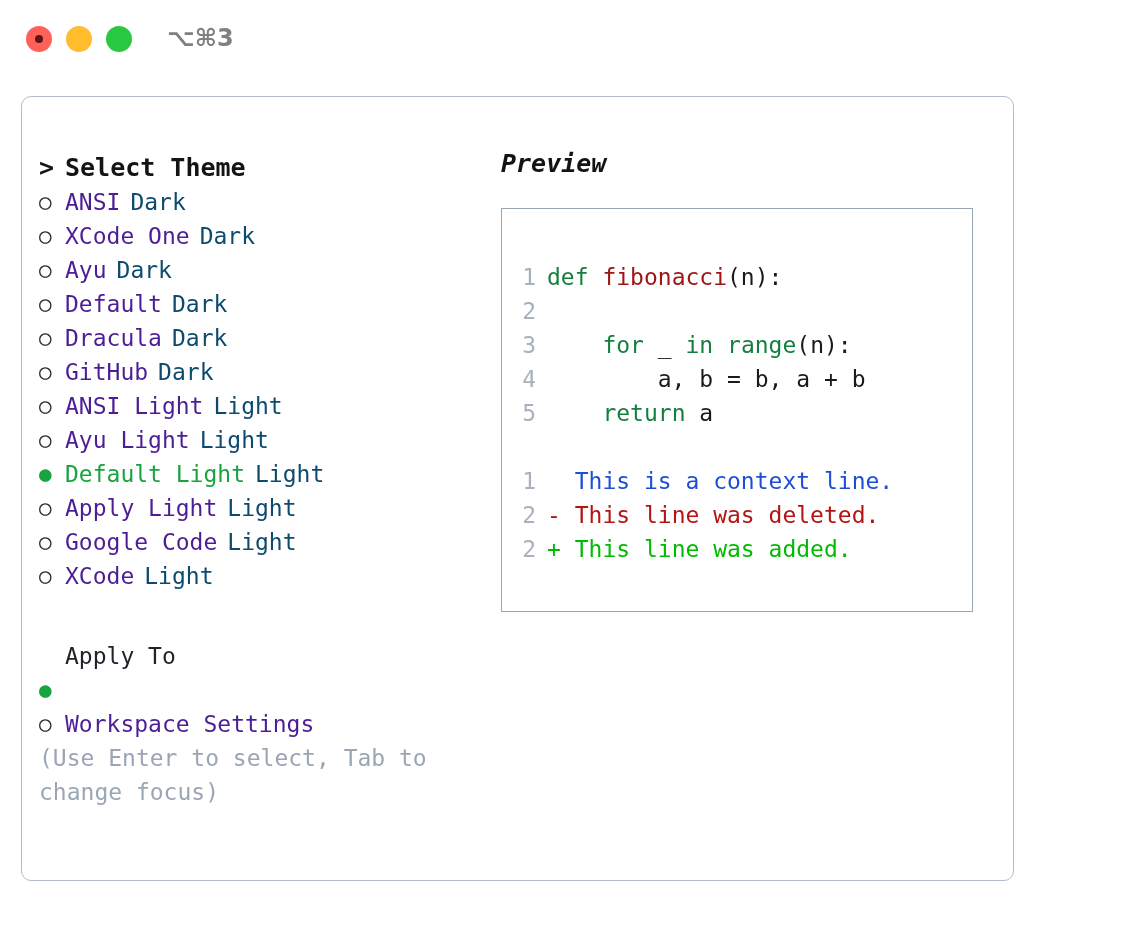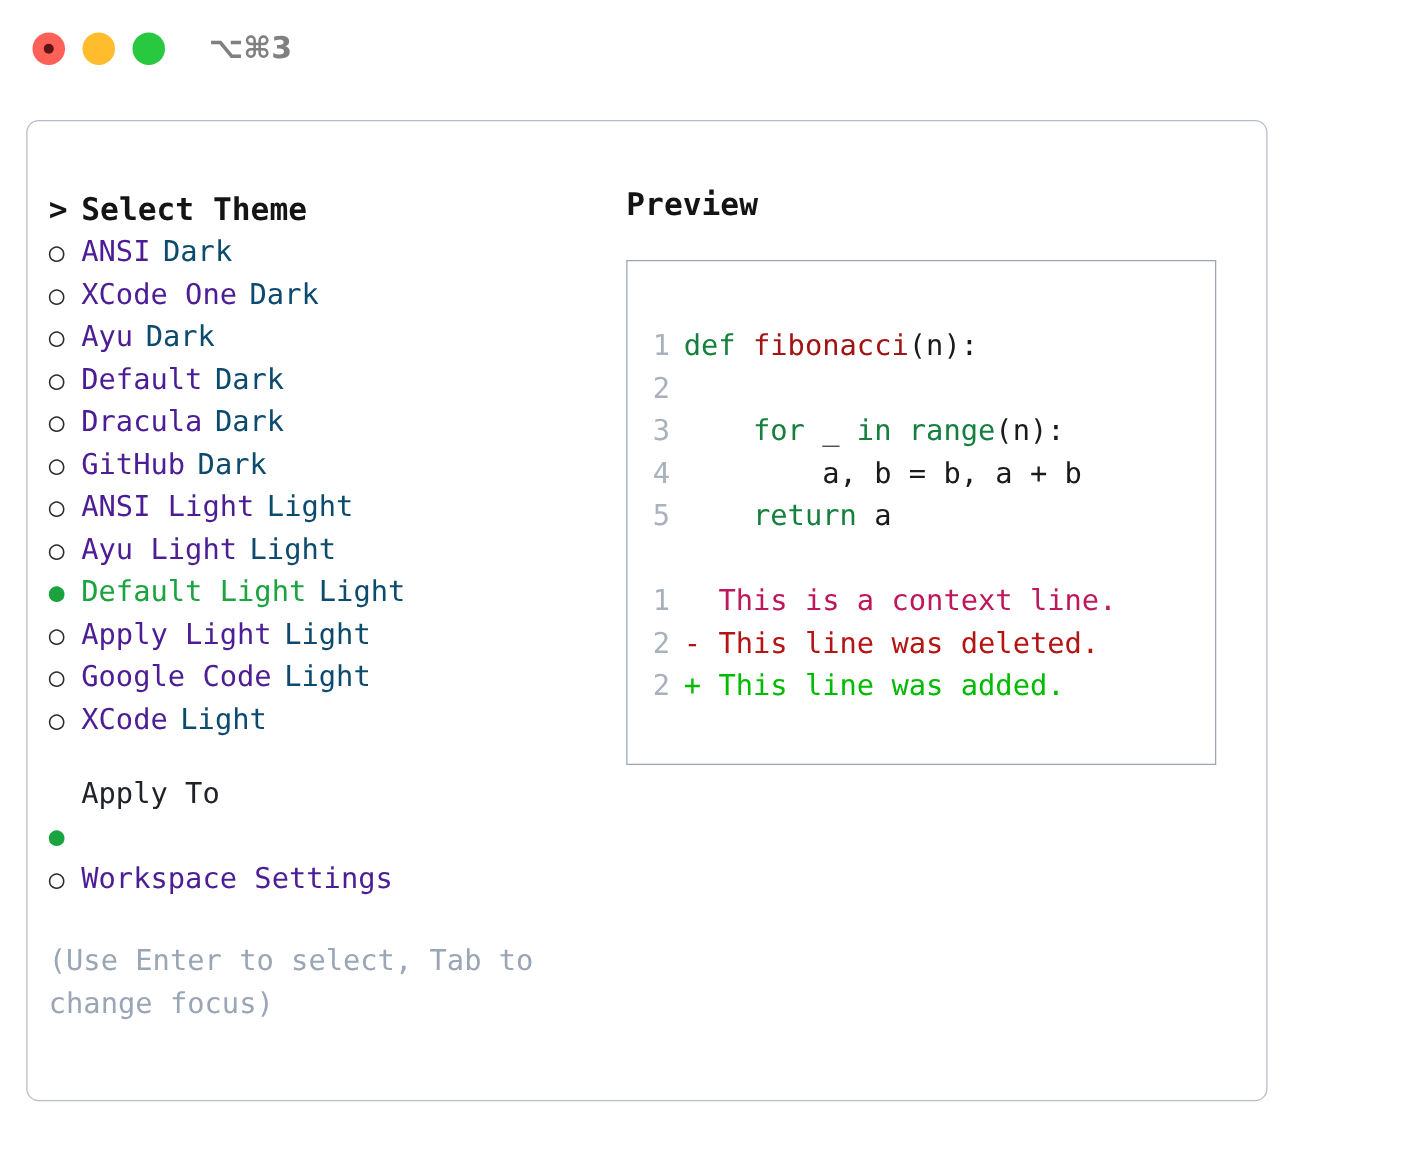--- a/index.html
+++ b/index.html
@@ -92,41 +92,41 @@
   }
   #section-title .caret { width: 26px; flex: 0 0 26px; }
 
   #apply-heading {
     font-size: 23px;
     color: #20232a;
     height: 34px;
     display: flex;
     align-items: center;
     padding-left: 26px;
-    margin-top: 25px;
+    margin-top: 46px;
   }
   #hint {
-    margin-top: 32px;
     font-size: 23px;
     color: #9aa5b5;
     line-height: 34px;
     width: 410px;
   }
 
   
   #right-pane {
     position: absolute;
     left: 479px; top: 52px;
     width: 490px;
   }
   #preview-title {
     font-size: 25px;
     font-weight: bold;
     color: #141414;
     margin-bottom: 30px;
+    font-style: italic;
   }
   #preview-box {
     position: relative;
     width: 472px;
     height: 404px;
     border: 1.5px solid #9aa6b4;
     background: #ffffff;
     box-sizing: border-box;
   }
   #code-area {
@@ -145,21 +145,21 @@
     color: #a9b1bd;
     display: inline-block;
     width: 22px;
     flex: 0 0 22px;
     text-align: right;
     margin-right: 11px;
   }
   .kw   { color: #15803d; }
   .fn   { color: #a01414; }
   .pl   { color: #1a1a1a; }
-  .ctx  { color: #be185d; }
+  .ctx  { color: #1d4ed8; }
   .del  { color: #b41414; }
   .add  { color: #00bb00; }
   .gap  { height: 34px; }
 </style>
 </head>
 <body>
 
 <div id="titlebar">
   <div class="dot" id="dot-close"></div>
   <div id="dot-close-inner"></div>

